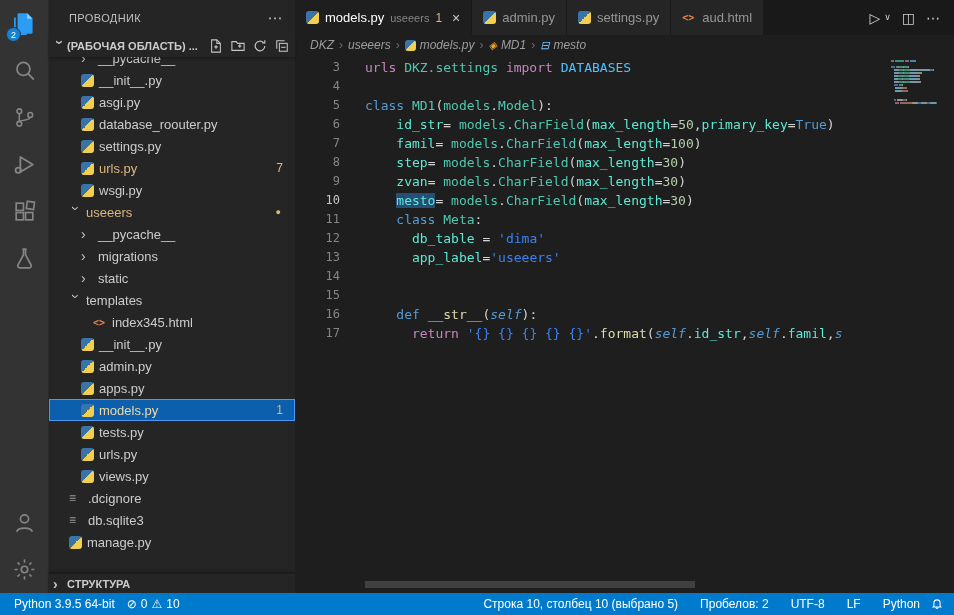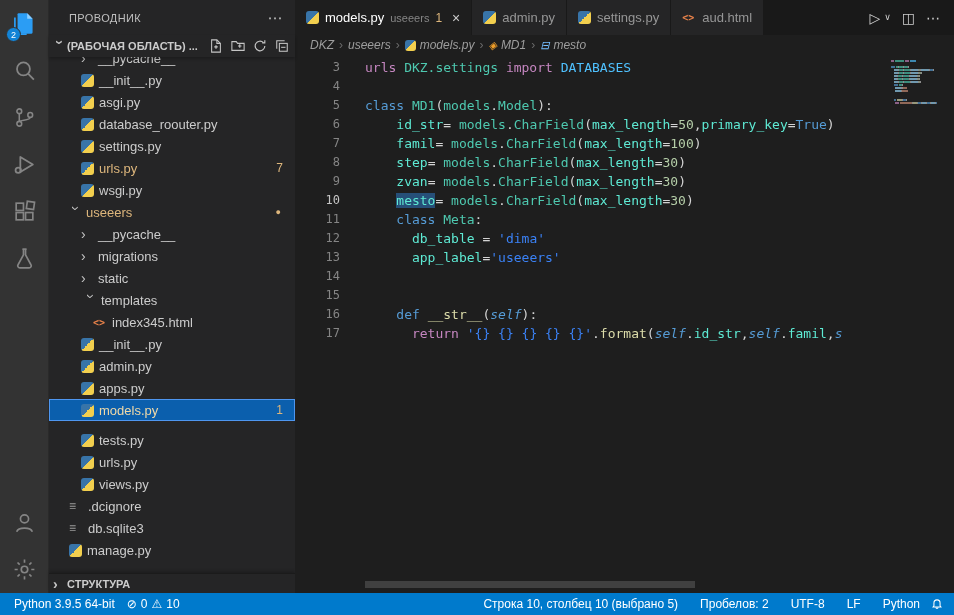--- a/index.html
+++ b/index.html
@@ -242,21 +242,21 @@
             <span class="lbl">__pycache__</span>
           </div>
           <div class="row" style="padding-left: 32px;">
             <span class="chev">›</span>
             <span class="lbl">migrations</span>
           </div>
           <div class="row" style="padding-left: 32px;">
             <span class="chev">›</span>
             <span class="lbl">static</span>
           </div>
-          <div class="row" style="padding-left: 35px; align-items: center;">
+          <div class="row" style="padding-left: 20px; align-items: center;">
             <span class="chev exp">›</span>
             <span class="lbl">templates</span>
           </div>
           <div class="row" style="padding-left: 44px;">
             <span class="htmlicon">&lt;&gt;</span>
             <span class="lbl">index345.html</span>
           </div>
           <div class="row" style="padding-left: 32px;">
             <span class="pyicon"></span>
             <span class="lbl">__init__.py</span>
@@ -267,21 +267,21 @@
           </div>
           <div class="row" style="padding-left: 32px;">
             <span class="pyicon"></span>
             <span class="lbl">apps.py</span>
           </div>
           <div class="row selected warn" style="padding-left: 32px;">
             <span class="pyicon"></span>
             <span class="lbl">models.py</span>
             <span class="tbadge">1</span>
           </div>
-          <div class="row" style="padding-left: 32px; margin-top: 8px;">
+          <div class="row" style="padding-left: 32px;">
             <span class="pyicon"></span>
             <span class="lbl">tests.py</span>
           </div>
           <div class="row" style="padding-left: 32px;">
             <span class="pyicon"></span>
             <span class="lbl">urls.py</span>
           </div>
           <div class="row" style="padding-left: 32px;">
             <span class="pyicon"></span>
             <span class="lbl">views.py</span>

